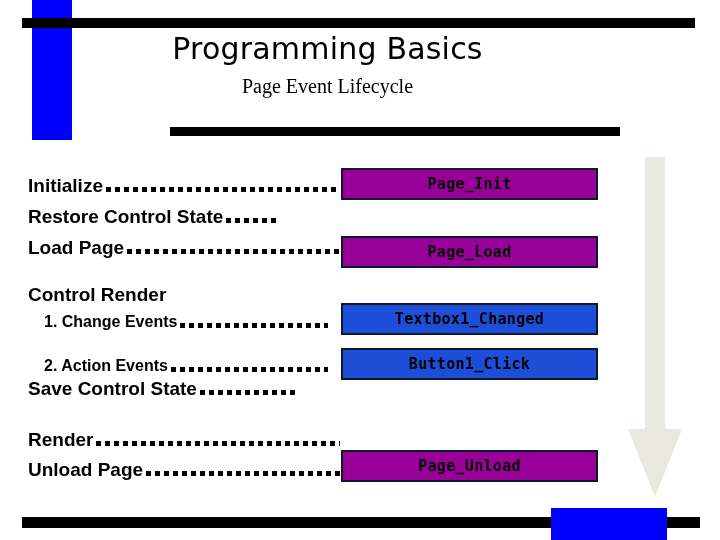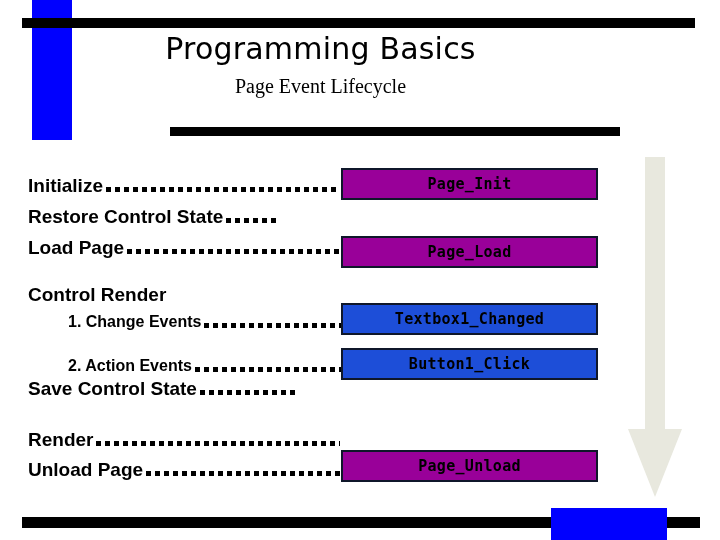--- a/index.html
+++ b/index.html
@@ -56,21 +56,21 @@
     left: 170px;
     top: 127px;
     width: 450px;
     height: 9px;
     background: #000000;
   }
 
   
   .title-block {
     position: absolute;
-    left: 5px;
+    left: 12px;
     top: 30px;
     width: 631px;
     text-align: center;
   }
   .slide-title {
     font-family: "DejaVu Sans", sans-serif;
     font-size: 30px;
     line-height: 38px;
     color: #000000;
     letter-spacing: 0.2px;
@@ -104,21 +104,21 @@
     white-space: nowrap;
   }
   .row .label {
     font-family: Liberation Sans, sans-serif;
     font-size: 19px;
     font-weight: bold;
     color: #000000;
     flex: 0 0 auto;
   }
   .row.sub {
-    left: 68px;
+    left: 44px;
     width: 284px;
   }
   .row.sub .label {
     font-size: 16px;
   }
   .row.noleader .label {
     flex: 0 0 auto;
   }
   .leader {
     flex: 1 1 auto;

